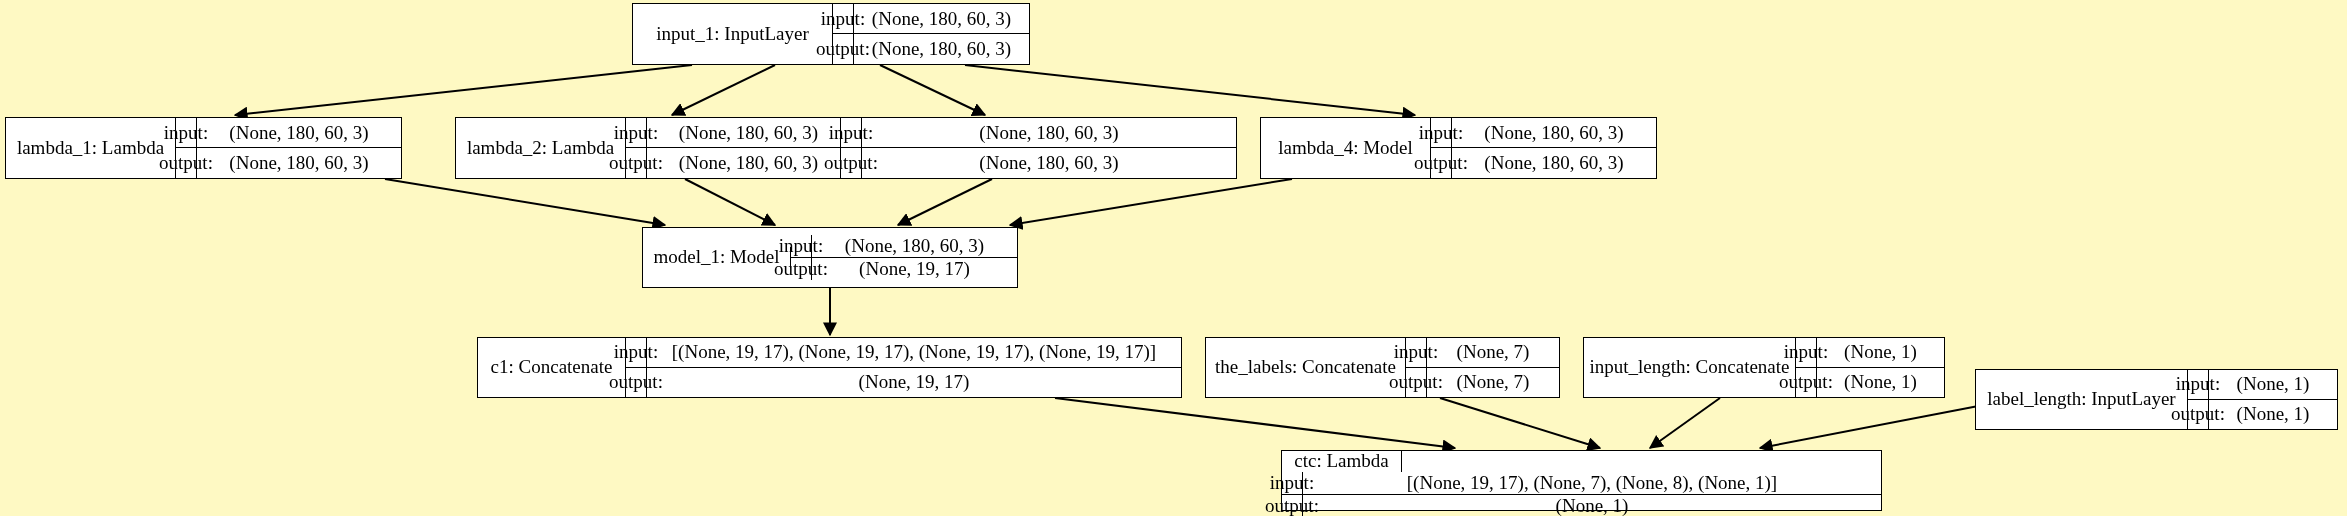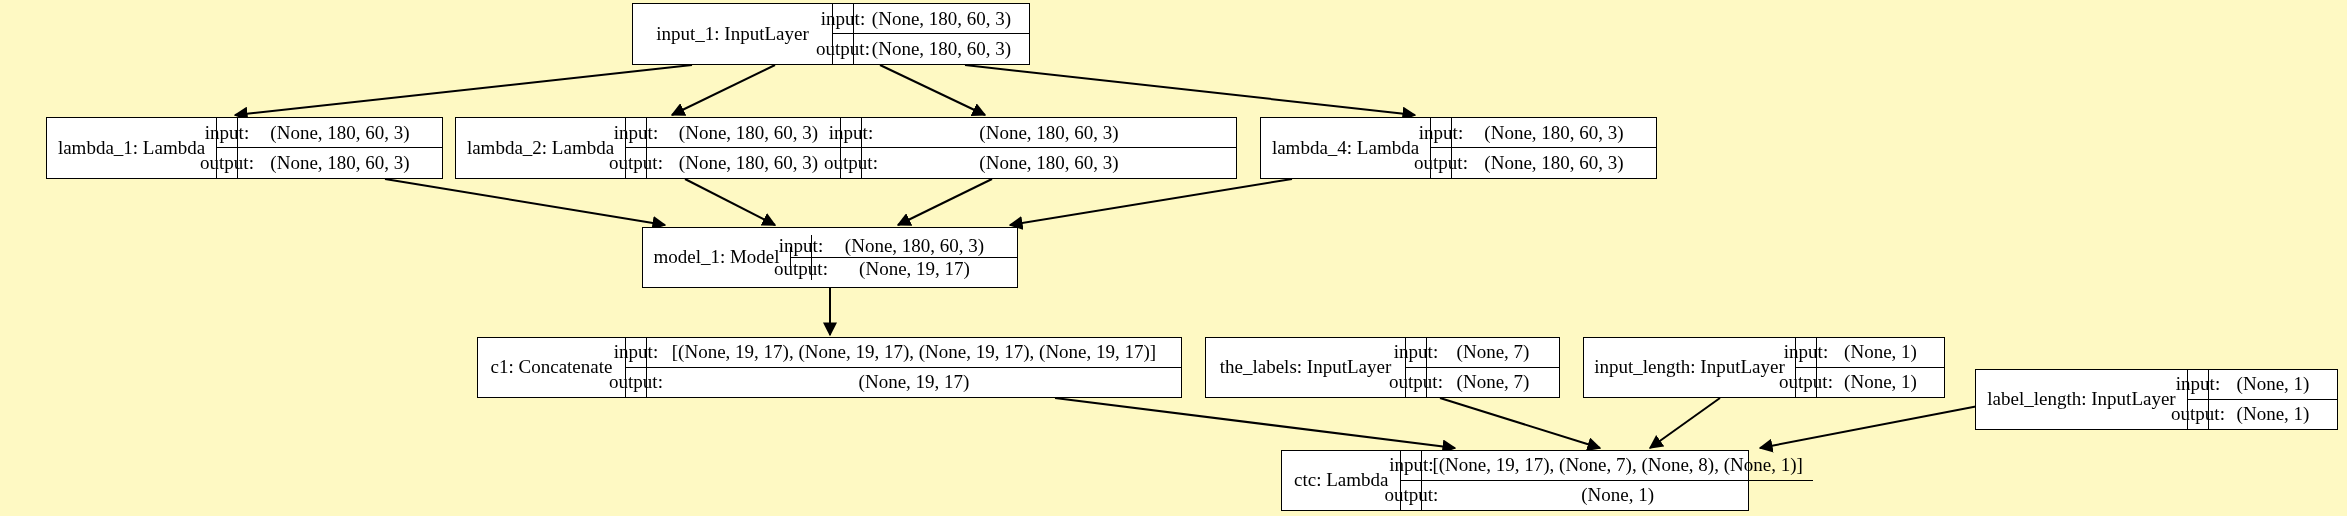--- a/index.html
+++ b/index.html
@@ -115,21 +115,21 @@
           <div class="io-row first">
             <div class="io-key" style="width: 21px; flex: 0 0 21px;">input:</div>
             <div class="io-val">(None, 180, 60, 3)</div>
           </div>
           <div class="io-row">
             <div class="io-key" style="width: 21px; flex: 0 0 21px;">output:</div>
             <div class="io-val">(None, 180, 60, 3)</div>
           </div>
         </div>
       </div>
-      <div class="node" style="left: 5px; top: 117px; width: 397px; height: 62px; margin-left: 41px;">
+      <div class="node" style="left: 5px; top: 117px; width: 397px; height: 62px;">
         <div class="node-name" style="width: 170px;">lambda_1: Lambda</div>
         <div class="node-io">
           <div class="io-row first">
             <div class="io-key" style="width: 21px; flex: 0 0 21px;">input:</div>
             <div class="io-val">(None, 180, 60, 3)</div>
           </div>
           <div class="io-row">
             <div class="io-key" style="width: 21px; flex: 0 0 21px;">output:</div>
             <div class="io-val">(None, 180, 60, 3)</div>
           </div>
@@ -154,21 +154,21 @@
             <div class="io-key" style="width: 21px; flex: 0 0 21px;">input:</div>
             <div class="io-val">(None, 180, 60, 3)</div>
           </div>
           <div class="io-row">
             <div class="io-key" style="width: 21px; flex: 0 0 21px;">output:</div>
             <div class="io-val">(None, 180, 60, 3)</div>
           </div>
         </div>
       </div>
       <div class="node" style="left: 1260px; top: 117px; width: 397px; height: 62px;">
-        <div class="node-name" style="width: 170px;">lambda_4: Lambda</div>
+        <div class="node-name" style="width: 170px;">lambda_4: Model</div>
         <div class="node-io">
           <div class="io-row first">
             <div class="io-key" style="width: 21px; flex: 0 0 21px;">input:</div>
             <div class="io-val">(None, 180, 60, 3)</div>
           </div>
           <div class="io-row">
             <div class="io-key" style="width: 21px; flex: 0 0 21px;">output:</div>
             <div class="io-val">(None, 180, 60, 3)</div>
           </div>
         </div>
@@ -193,34 +193,34 @@
             <div class="io-key" style="width: 21px; flex: 0 0 21px;">input:</div>
             <div class="io-val">[(None, 19, 17), (None, 19, 17), (None, 19, 17), (None, 19, 17)]</div>
           </div>
           <div class="io-row">
             <div class="io-key" style="width: 21px; flex: 0 0 21px;">output:</div>
             <div class="io-val">(None, 19, 17)</div>
           </div>
         </div>
       </div>
       <div class="node" style="left: 1205px; top: 337px; width: 355px; height: 61px;">
-        <div class="node-name" style="width: 200px;">the_labels: InputLayer</div>
+        <div class="node-name" style="width: 200px;">the_labels: Concatenate</div>
         <div class="node-io">
           <div class="io-row first">
             <div class="io-key" style="width: 21px; flex: 0 0 21px;">input:</div>
             <div class="io-val">(None, 7)</div>
           </div>
           <div class="io-row">
             <div class="io-key" style="width: 21px; flex: 0 0 21px;">output:</div>
             <div class="io-val">(None, 7)</div>
           </div>
         </div>
       </div>
       <div class="node" style="left: 1583px; top: 337px; width: 362px; height: 61px;">
-        <div class="node-name" style="width: 212px;">input_length: InputLayer</div>
+        <div class="node-name" style="width: 212px;">input_length: Concatenate</div>
         <div class="node-io">
           <div class="io-row first">
             <div class="io-key" style="width: 21px; flex: 0 0 21px;">input:</div>
             <div class="io-val">(None, 1)</div>
           </div>
           <div class="io-row">
             <div class="io-key" style="width: 21px; flex: 0 0 21px;">output:</div>
             <div class="io-val">(None, 1)</div>
           </div>
         </div>
@@ -231,21 +231,21 @@
           <div class="io-row first">
             <div class="io-key" style="width: 21px; flex: 0 0 21px;">input:</div>
             <div class="io-val">(None, 1)</div>
           </div>
           <div class="io-row">
             <div class="io-key" style="width: 21px; flex: 0 0 21px;">output:</div>
             <div class="io-val">(None, 1)</div>
           </div>
         </div>
       </div>
-      <div class="node" style="left: 1281px; top: 450px; width: 468px; height: 61px;">
+      <div class="node" style="left: 1281px; top: 450px; width: 601px; height: 61px; flex-direction: column;">
         <div class="node-name" style="width: 120px;">ctc: Lambda</div>
         <div class="node-io">
           <div class="io-row first">
             <div class="io-key" style="width: 21px; flex: 0 0 21px;">input:</div>
             <div class="io-val">[(None, 19, 17), (None, 7), (None, 8), (None, 1)]</div>
           </div>
           <div class="io-row">
             <div class="io-key" style="width: 21px; flex: 0 0 21px;">output:</div>
             <div class="io-val">(None, 1)</div>
           </div>

